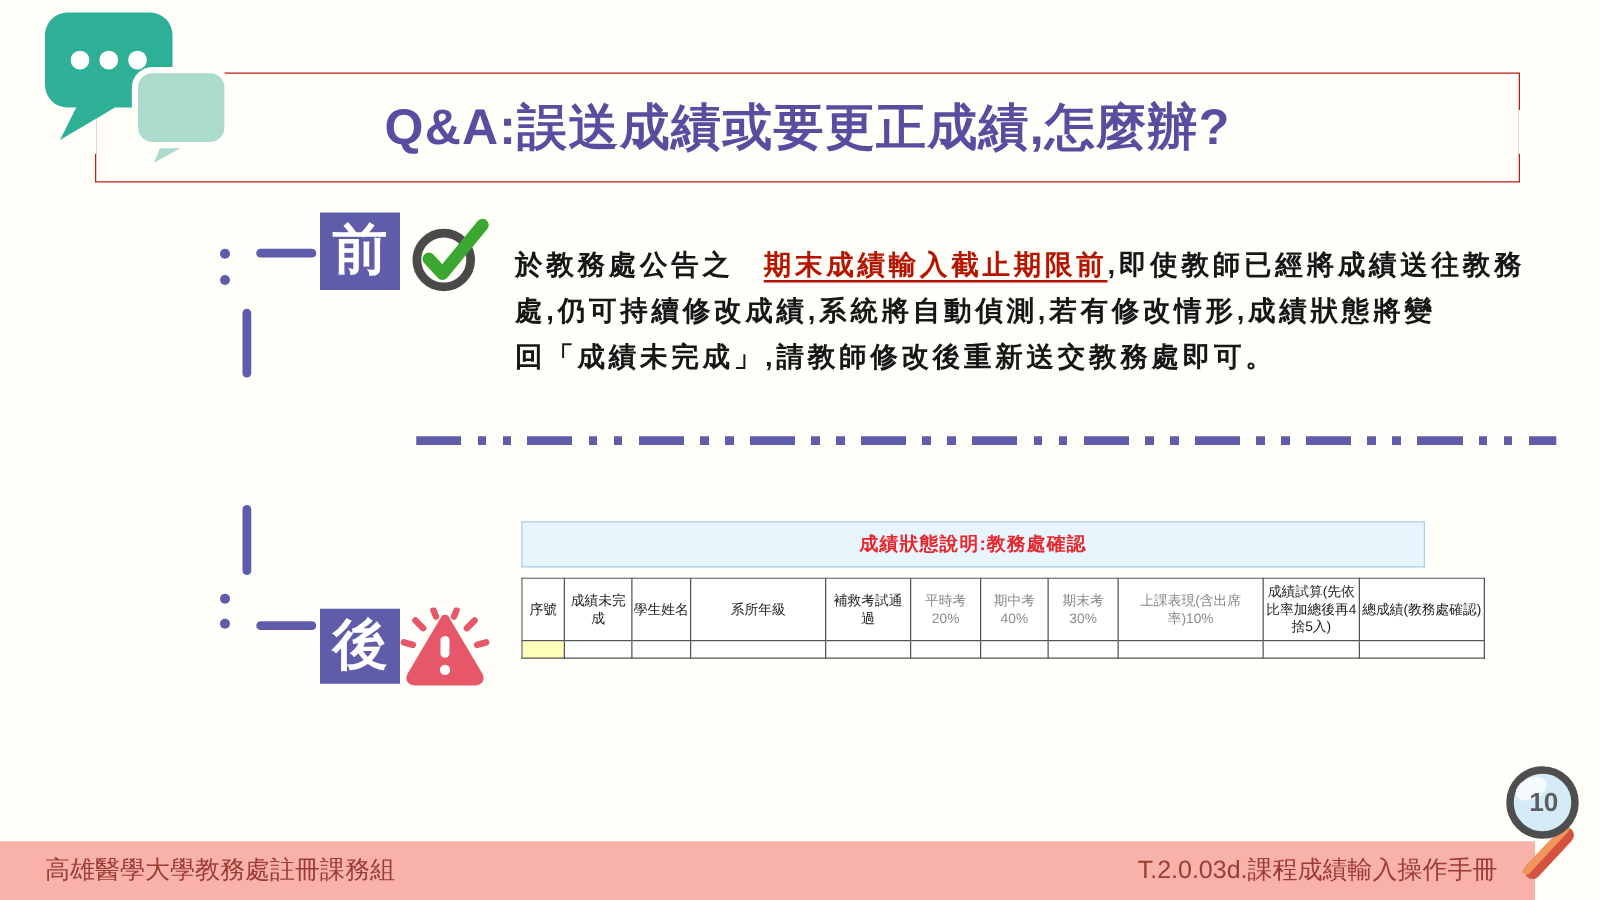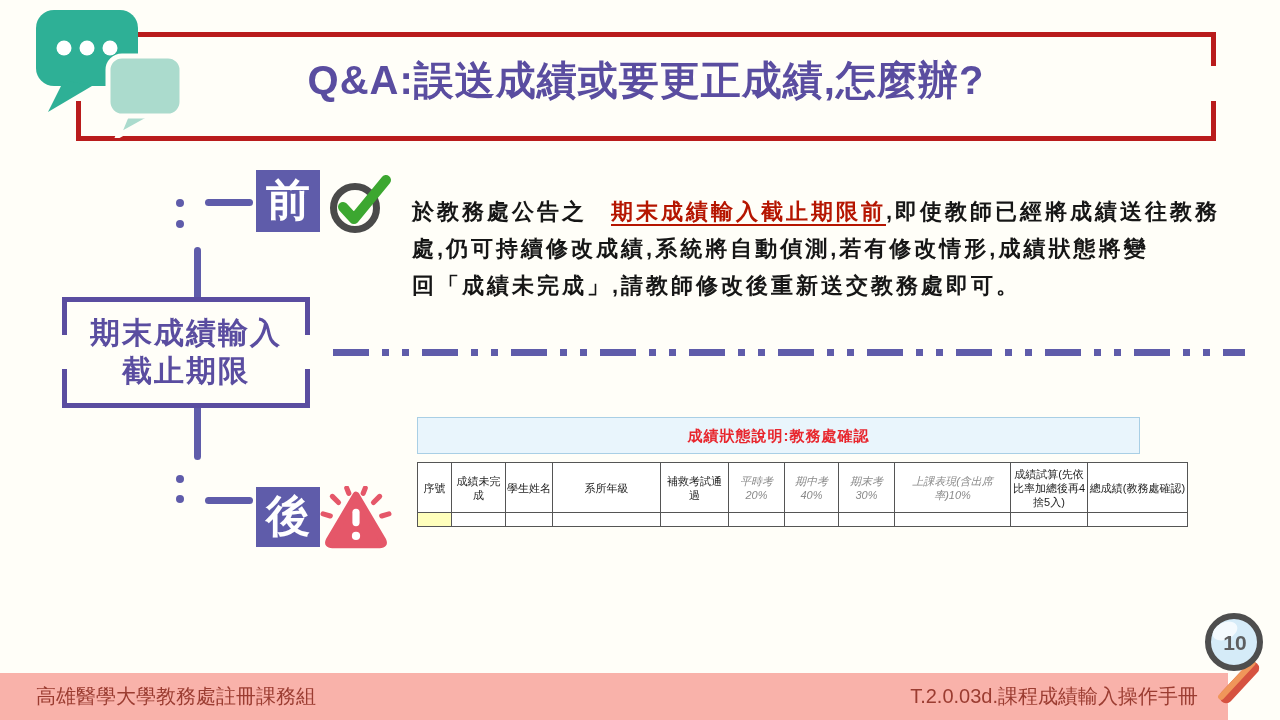--- a/index.html
+++ b/index.html
@@ -2,22 +2,22 @@
 <html><head>
 <meta charset="utf-8">
 <style>
   * { margin:0; padding:0; box-sizing:border-box; }
   html,body { width:1280px; height:720px; }
   body { font-family:"Liberation Sans", sans-serif; }
   .slide { position:relative; width:1280px; height:720px; background:#fffef8; overflow:hidden; }
 
   
   .chat-icon { position:absolute; left:34px; top:8px; width:152px; height:130px; z-index:4; }
-  .title-box { position:absolute; left:76px; top:32px; width:1140px; height:109px;
-               border:5px solid #b91c1c; z-index:2; }
+  .title-box { position:absolute; left:76px; top:58px; width:1140px; height:88px;
+               border:1px solid #b91c1c; z-index:2; }
   .title-box .gap { position:absolute; width:5px; height:35px; background:#fffef8; top:29px; }
   .title-box .gap-l { left:-5px; }
   .title-box .gap-r { right:-5px; }
   .title-text { position:absolute; left:0; right:0; top:0; height:86px; line-height:86px;
                 text-align:center; font-size:40px; font-weight:bold; color:#5a4da0; letter-spacing:1px; }
 
   
   .tl { position:absolute; background:#5f5caa; border-radius:4px; z-index:1; }
   .tl-dot { width:8px; height:8px; }
   .tl-dash { width:48px; height:7px; }
@@ -57,21 +57,21 @@
   
   .status-shot { position:absolute; left:417px; top:417px; z-index:2; }
   .status-banner { width:723px; height:37px; line-height:35px; background:#e9f5fc;
                    border:1px solid #a9cfe5; text-align:center; color:#e8262d;
                    font-weight:bold; font-size:15px; letter-spacing:1px; }
   .tblwrap { margin-top:8px; width:772px; height:66px; overflow:hidden; background:#fffef8; }
   .status-table { width:770px; border-collapse:collapse; table-layout:fixed; background:#ffffff; }
   .status-table th, .status-table td { border:1px solid #555555; }
   .status-table th { height:50px; font-size:11px; font-weight:normal; color:#1d1d1d;
                      text-align:center; padding:1px; line-height:14px; }
-  .status-table th.muted { color:#8a8a8a;font-style:italic; }
+  .status-table th.muted { color:#8a8a8a; }
   .status-table td { height:14px; background:#ffffff; }
   .status-table td.yl { background:#ffffbc; }
 
   
   .footer { position:absolute; left:0; top:673px; width:1228px; height:47px;
             background:#f9b2aa; z-index:1; }
   .footer-left  { position:absolute; left:36px;  top:0; line-height:47px; font-size:20px; color:#9b3c31; }
   .footer-right { position:absolute; right:30px; top:0; line-height:47px; font-size:20px; color:#9b3c31; }
 
   
@@ -104,26 +104,20 @@
 
   <span class="tl tl-dot" style="left:176px; top:199px;"></span>
   <span class="tl tl-dot" style="left:176px; top:220px;"></span>
   <span class="tl tl-dash" style="left:205px; top:199px;"></span>
   <span class="tl tl-vline" style="left:194px; top:247px; height:55px;"></span>
   <span class="tl tl-vline" style="left:194px; top:404px; height:56px;"></span>
   <span class="tl tl-dot" style="left:176px; top:475px;"></span>
   <span class="tl tl-dot" style="left:176px; top:495px;"></span>
   <span class="tl tl-dash" style="left:205px; top:497px;"></span>
 
-  <div class="deadline-box">
-    <span class="gap gap-l"></span>
-    <span class="gap gap-r"></span>
-    <div class="deadline-text">期末成績輸入
-截止期限</div>
-  </div>
 
   <div class="tag tag-before">前</div>
   <svg class="check-icon" viewBox="0 0 64 64">
     <circle cx="27" cy="36" r="21.5" fill="none" stroke="#4a4a4a" stroke-width="7"></circle>
     <path d="M15 35 L26 47 L58 8" fill="none" stroke="#3ca730" stroke-width="10" stroke-linecap="round" stroke-linejoin="round"></path>
   </svg>
   <p class="para para-before"><span>於教務處公告之</span><span class="hl-red">期末成績輸入截止期限前</span><span>,即使教師已經將成績送往教務
 處,仍可持續修改成績,系統將自動偵測,若有修改情形,成績狀態將變
 回「成績未完成」,請教師修改後重新送交教務處即可。</span></p>
 

